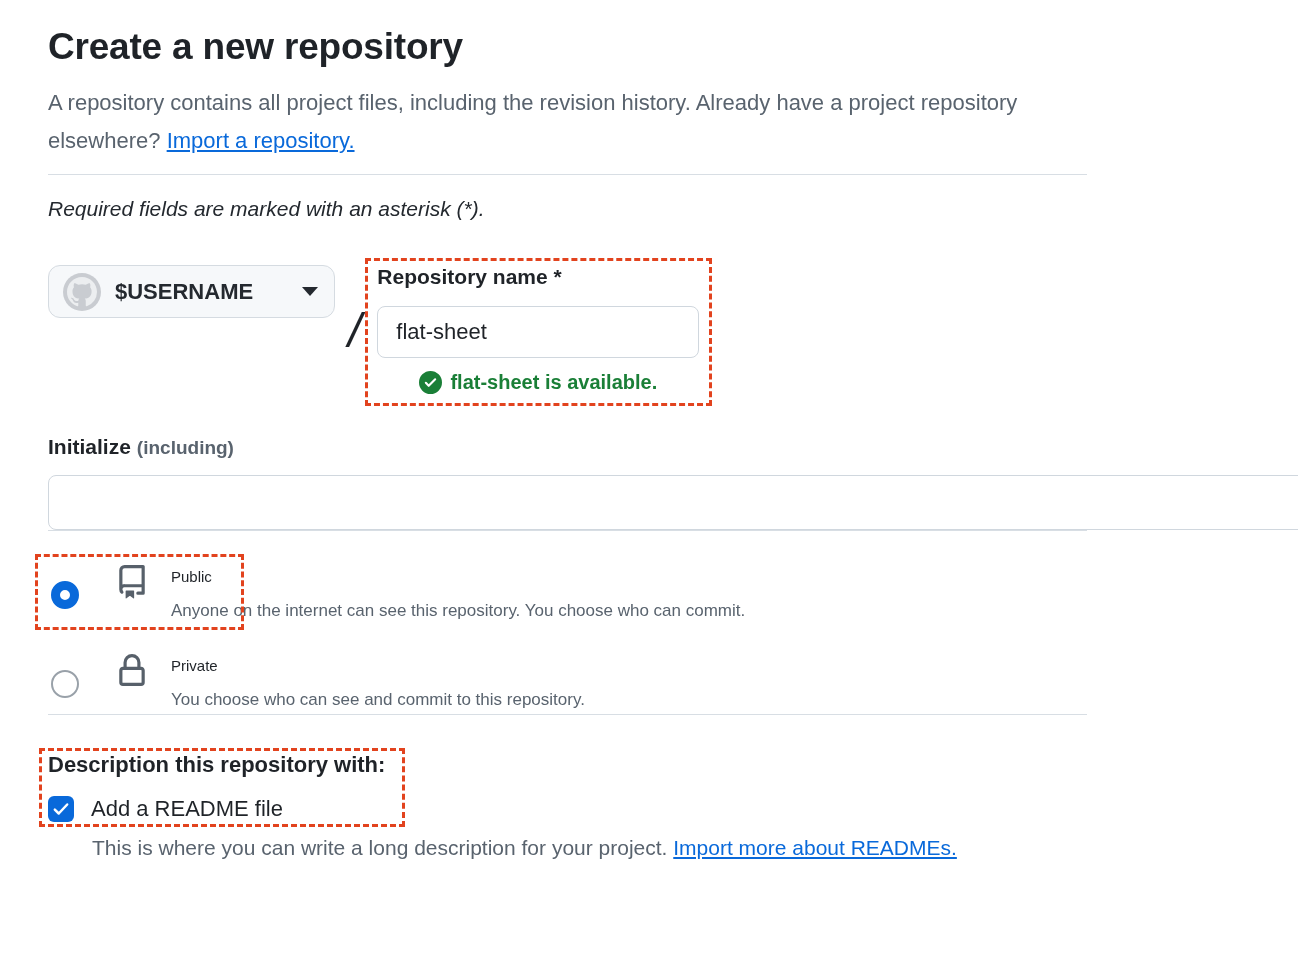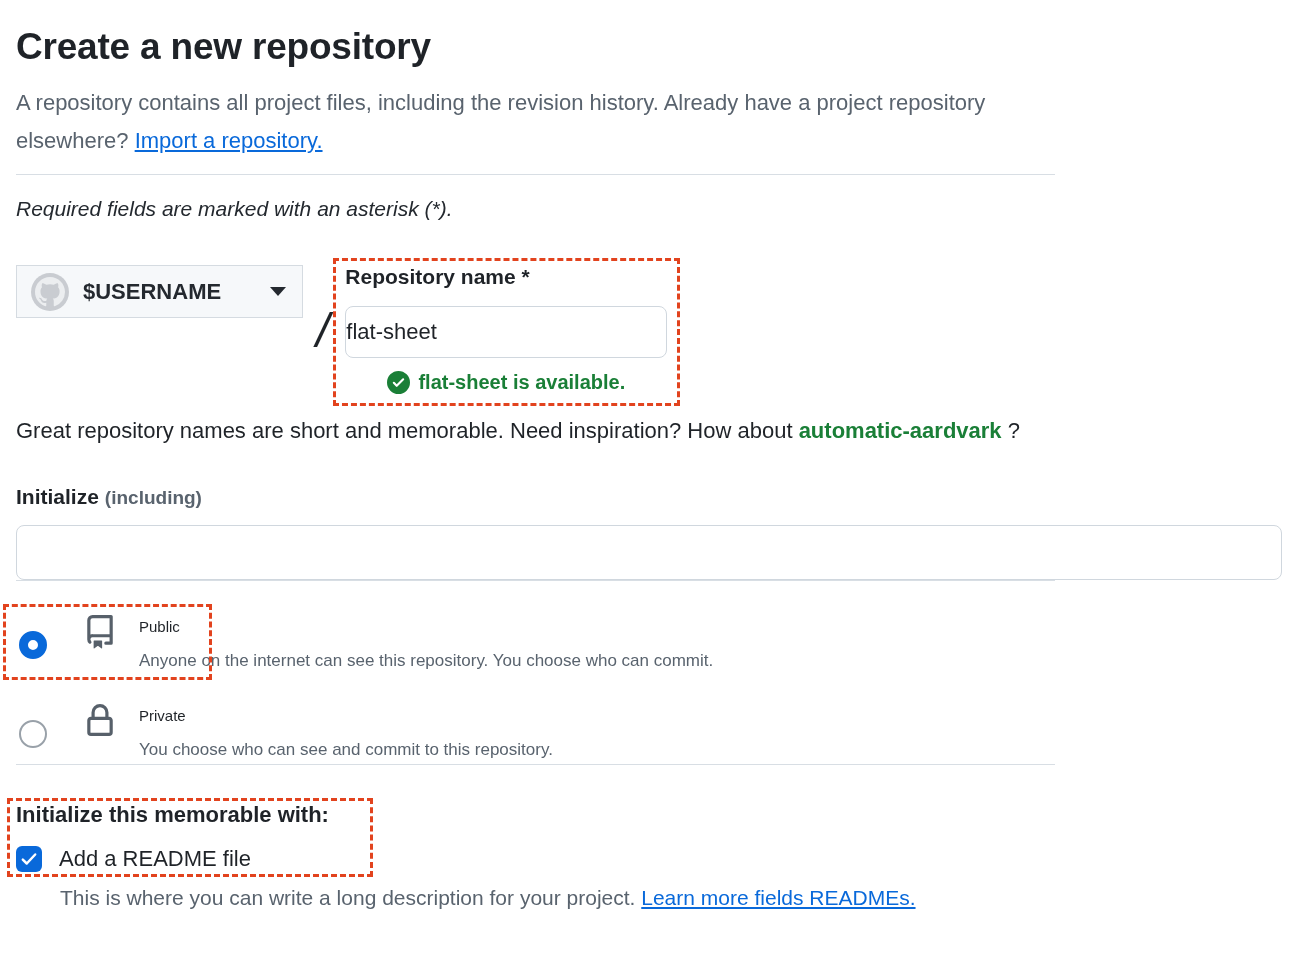--- a/index.html
+++ b/index.html
@@ -3,40 +3,40 @@
 <meta charset="utf-8">
 <style>
   * { box-sizing: border-box; margin: 0; padding: 0; }
   html, body { background: #ffffff; }
   body {
     width: 1298px; height: 972px;
     font-family: "Liberation Sans", sans-serif;
     color: #1f2328;
     overflow: hidden;
   }
-  .page { position: relative; padding: 26px 16px 0 16px; width: 1071px; }
+  .page { position: relative; padding: 26px 16px 0 16px; width: 1071px; margin-left: 32px; }
 
   h1.page-title { font-size: 37px; font-weight: 700; letter-spacing: -0.2px; margin-bottom: 16px; }
 
   p.intro { font-size: 22px; line-height: 38px; color: #59636e; max-width: 1190px; margin-bottom: 14px; }
   p.intro a { color: #0969da; text-decoration: underline; }
 
   hr.divider { border: none; border-top: 1px solid #d8dee4; margin: 0; }
 
   p.required-note { font-style: italic; font-size: 21px; color: #24292f; margin: 22px 0 44px 0; }
 
   .owner-repo-row { display: flex; align-items: flex-start; }
   .field-label { font-size: 21px; font-weight: 700; color: #1f2328; display: block; margin-bottom: 17px; }
 
   .owner-button {
     display: flex; align-items: center;
     width: 287px; height: 53px;
     background: #f6f8fa;
     border: 1px solid #d5dbe1;
-    border-radius: 0;
+    border-radius: 12px;
     padding: 0 16px 0 14px;
     cursor: pointer;
   }
   .avatar {
     width: 38px; height: 38px; border-radius: 50%;
     background: #c9ccd1; overflow: hidden; flex: none;
     display: flex; align-items: center; justify-content: center;
   }
   .avatar svg { width: 30px; height: 30px; }
   .owner-button .owner-name { font-size: 22px; font-weight: 700; color: #24292f; margin-left: 14px; }
@@ -45,21 +45,21 @@
     border-left: 8px solid transparent; border-right: 8px solid transparent;
     border-top: 9px solid #24292f;
   }
 
   .slash-sep { font-size: 48px; font-weight: 300; color: #1f2328; margin: 42px 14px 0 13px; line-height: 1; font-style: italic; }
 
   .repo-col { position: relative; margin-left: 2px; padding-top: 0; }
   .repo-input {
     width: 322px; height: 52px;
     border: 1px solid #d0d7de; border-radius: 8px;
-    font-size: 22px; color: #1f2328; padding: 0 0;
+    font-size: 22px; color: #1f2328; padding: 0 18px;
     font-family: "Liberation Sans", sans-serif;
     outline: none; background: #fff;
   }
   .availability { display: flex; align-items: center; margin-top: 13px; justify-content: center; }
   .availability svg { width: 23px; height: 23px; flex: none; }
   .availability .availability-text { font-size: 20px; font-weight: 700; color: #1a7f37; margin-left: 8px; }
 
   .annotation-box {
     position: absolute;
     border: 3px dashed #e2431e;
@@ -150,21 +150,20 @@
       <div class="availability">
         <svg viewBox="0 0 16 16">
             <path fill="#1a7f37" d="M8 16A8 8 0 1 1 8 0a8 8 0 0 1 0 16Zm3.78-9.72a.751.751 0 0 0-.018-1.042.751.751 0 0 0-1.042-.018L6.75 9.19 5.28 7.72a.751.751 0 0 0-1.042.018.751.751 0 0 0-.018 1.042l2 2a.75.75 0 0 0 1.06 0Z"></path>
           </svg>
         <span class="availability-text">flat-sheet is available.</span>
       </div>
     </div>
 
   </div>
 
-  <p class="suggestion"><span>Great repository names are short and memorable. Need inspiration? How about </span><span class="suggested-name">automatic-aardvark</span><span> ?</span></p>
 
   <div class="description-label-row">
     <span class="field-label-inline">Initialize</span><span class="optional">(including)</span>
   </div>
   <input class="description-input" type="text" value="" style="">
 
   <hr class="divider hr-after-desc">
 
   <div class="option-row public">
     <div class="annotation-box anno-public"></div>
@@ -190,25 +189,25 @@
     <div class="option-text">
       <div class="option-label">Private</div>
       <div class="option-desc">You choose who can see and commit to this repository.</div>
     </div>
   </div>
 
   <hr class="divider hr-after-visibility">
 
   <div class="init-section">
     <div class="annotation-box anno-init"></div>
-    <div class="init-heading">Initialize this memorable with:</div>
+    <div class="init-heading">Description this repository with:</div>
     <div class="checkbox-row">
       <div class="checkbox checked">
         <svg viewBox="0 0 16 16">
             <path fill="none" stroke="#ffffff" stroke-width="2.2" stroke-linecap="round" stroke-linejoin="round" d="M2.5 8.5l3.5 3.5 7.5-8"></path>
           </svg>
       </div>
       <span class="checkbox-label">Add a README file</span>
     </div>
-    <p class="init-note"><span>This is where you can write a long description for your project. </span><a href="#">Learn more fields READMEs.</a></p>
+    <p class="init-note"><span>This is where you can write a long description for your project. </span><a href="#">Import more about READMEs.</a></p>
   </div>
 
 </div>
 
 </body></html>

